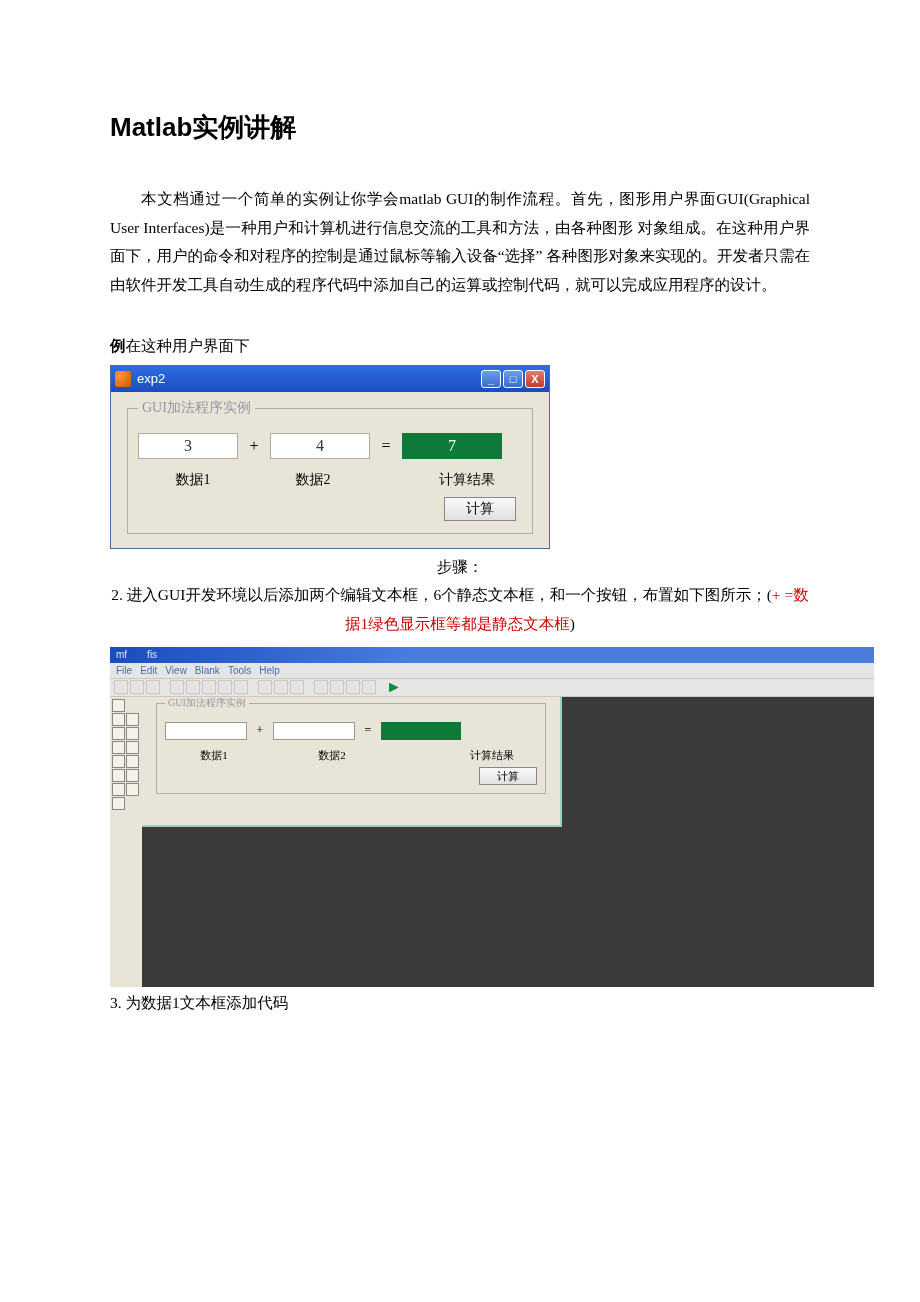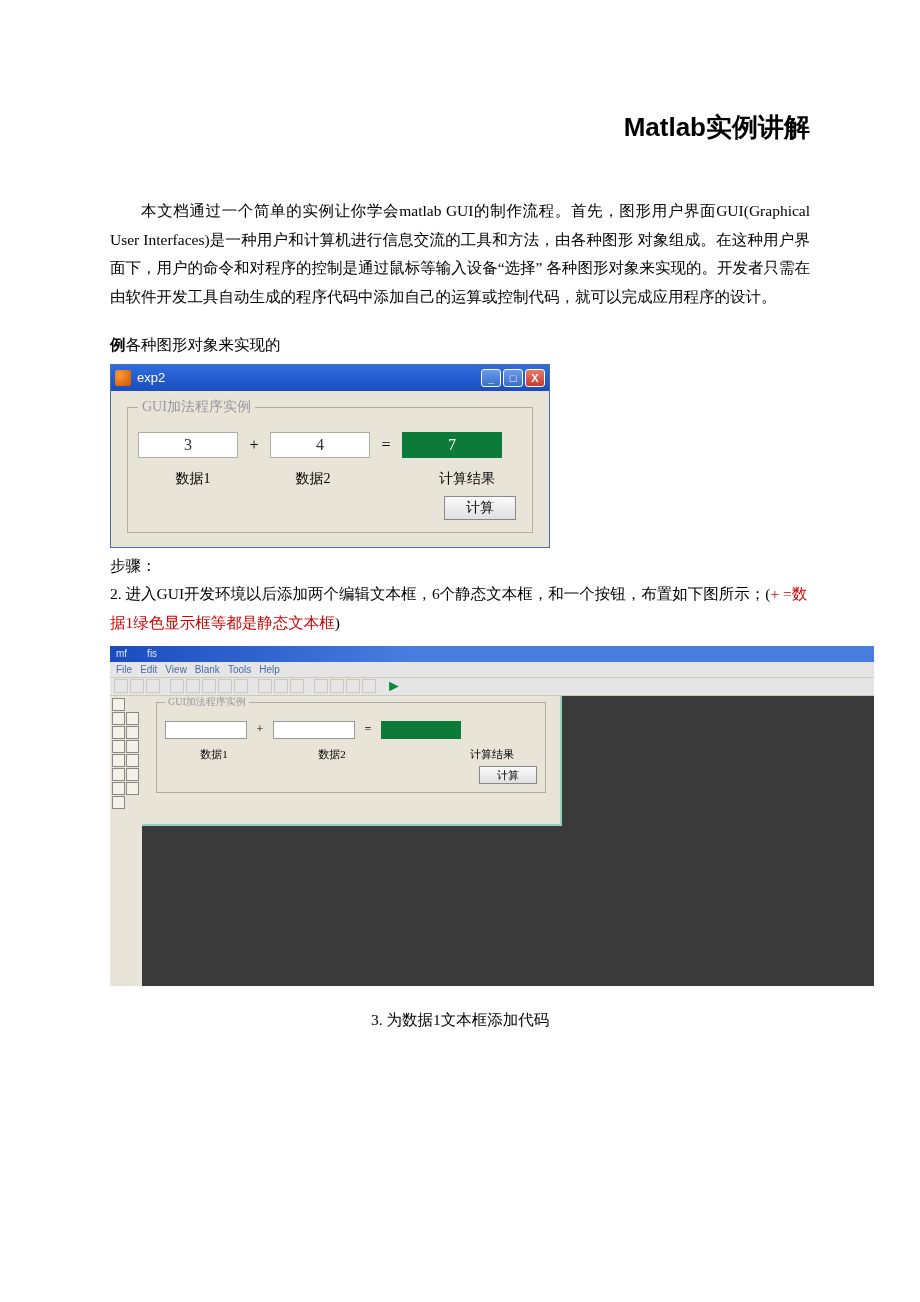--- a/index.html
+++ b/index.html
@@ -5,31 +5,31 @@
     * { margin: 0; padding: 0; box-sizing: border-box; }
     body {
       width: 920px;
       height: 1302px;
       background: #ffffff;
       font-family: "SimSun", "宋体", serif;
       padding: 110px 110px 40px 110px;
       color: #000;
     }
     .title {
-      text-align: right;
+      text-align: left;
       font-size: 26px;
       font-weight: bold;
-      margin-bottom: 52px;
+      margin-bottom: 40px;
       font-family: "SimHei", "黑体", sans-serif;
     }
     .para {
       font-size: 15.5px;
       line-height: 1.85;
       text-indent: 2em;
-      margin-bottom: 23px;
+      margin-bottom: 36px;
       text-align: justify;
     }
     .heading-line {
       font-size: 15.5px;
       margin: 14px 0 8px 0;
     }
     .heading-line b { font-weight: bold; }
     
     
     .win1 {
@@ -118,20 +118,21 @@
       background: linear-gradient(to bottom, #fafafa, #e0e0e0);
       width: 72px; height: 24px;
       text-align: center; line-height: 22px;
       font-size: 14px;
     }
     
     .steps {
       font-size: 15.5px;
       line-height: 1.85;
       margin-top: 4px;
+      text-align: center;
     }
     .steps .redpart { color: #d00000; }
     
     
     .win2 {
       width: 764px;
       margin-top: 8px;
     }
     .win2-top {
       height: 16px;
@@ -241,33 +242,32 @@
       position: absolute;
       top: 0; bottom: 0; right: 0;
       left: 420px;
       background-image: radial-gradient(#888 0.5px, transparent 0.5px);
       background-size: 10px 10px;
       background-color: #3a3a3a;
     }
     .step3 {
       font-size: 15.5px;
       line-height: 1.85;
-      margin-top: 20px;
-      text-align: center;
+      margin-top: 2px;
     }
   </style>
 </head>
 <body>
 
 <div class="title">Matlab实例讲解</div>
 
 <div class="para">本文档通过一个简单的实例让你学会matlab        GUI的制作流程。首先，图形用户界面GUI(Graphical User Interfaces)是一种用户和计算机进行信息交流的工具和方法，由各种图形 对象组成。在这种用户界面下，用户的命令和对程序的控制是通过鼠标等输入设备“选择” 各种图形对象来实现的。开发者只需在由软件开发工具自动生成的程序代码中添加自己的运算或控制代码，就可以完成应用程序的设计。</div>
 
 <div class="heading-line">
-  <b>例</b><span>各种图形对象来实现的</span>
+  <b>例</b><span>在这种用户界面下</span>
 </div>
 
 <div class="win1">
   <div class="titlebar">
     <div class="appicon"></div>
     <span>exp2</span>
     <div class="winbtns">
       <div class="winbtn min">_</div>
       <div class="winbtn max">□</div>
       <div class="winbtn close">X</div>

